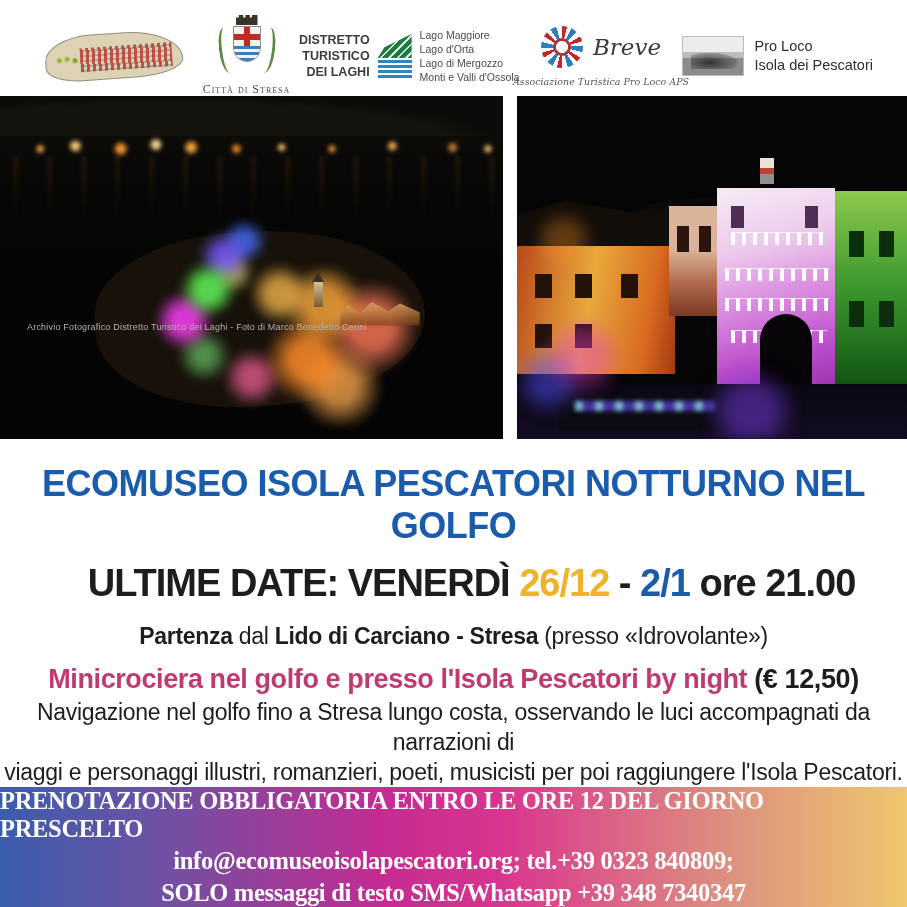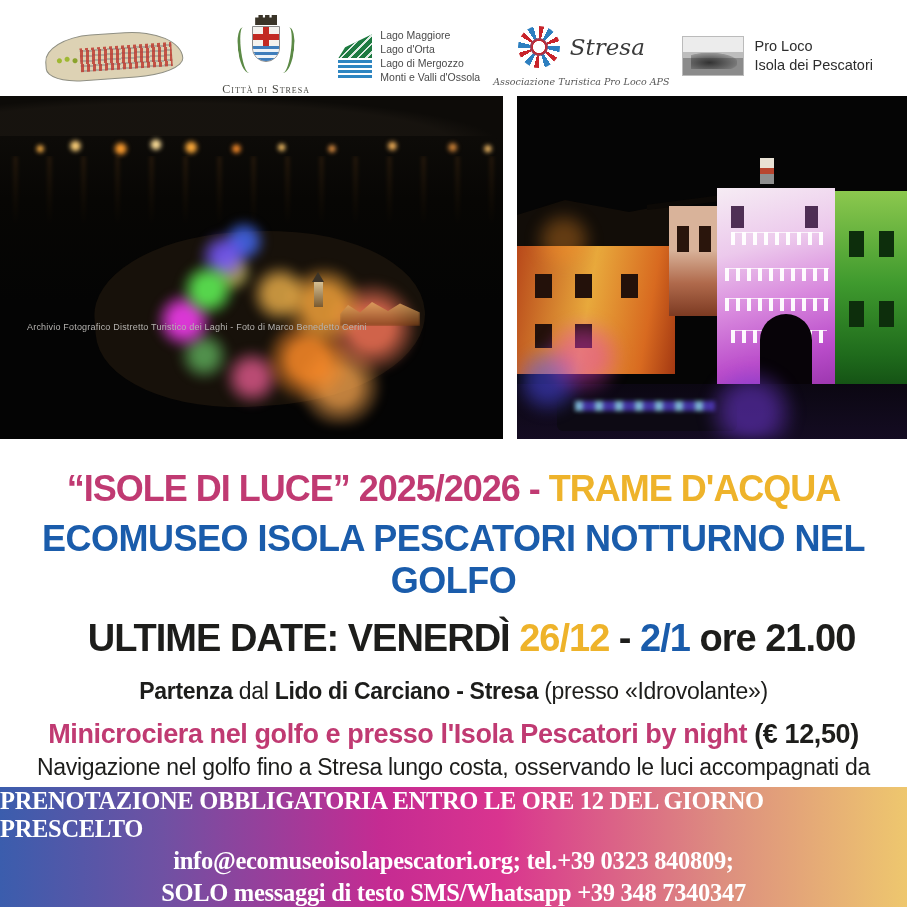--- a/index.html
+++ b/index.html
@@ -205,36 +205,41 @@
         <div class="coa-crown"></div>
         <div class="coa-shield">
           <div class="coa-cross"></div>
           <div class="coa-waves"></div>
         </div>
       </div>
       <div class="stresa-city-text">Città di Stresa</div>
     </div>
 
     <div class="logo distretto">
+      <div class="distretto-name">
+        <div>DISTRETTO</div>
+        <div>TURISTICO</div>
+        <div>DEI LAGHI</div>
+      </div>
       <div class="distretto-mark">
         <div class="distretto-mark-top"></div>
         <div class="distretto-mark-bot"></div>
       </div>
       <div class="distretto-areas">
         <div>Lago Maggiore</div>
         <div>Lago d'Orta</div>
         <div>Lago di Mergozzo</div>
         <div>Monti e Valli d'Ossola</div>
       </div>
     </div>
 
     <div class="logo stresa-assoc">
       <div class="assoc-top">
         <div class="pinwheel"></div>
-        <div class="assoc-name">Stresa</div>
+        <div class="assoc-name">Breve</div>
       </div>
       <div class="assoc-sub">Associazione Turistica Pro Loco APS</div>
     </div>
 
     <div class="logo pro-loco">
       <div class="proloco-thumb"></div>
       <div class="proloco-text">
         <div>Pro Loco</div>
         <div>Isola dei Pescatori</div>
       </div>
@@ -286,23 +291,20 @@
         <div class="win" style="left:14px;top:110px"></div>
         <div class="win" style="left:44px;top:110px"></div>
       </div>
       <div class="pr-ground"></div>
       <div class="pr-boat"></div>
       <div class="pr-glow"></div>
     </figure>
   </div>
 
   <main class="event-text">
-    <div class="line-title">
-      <span class="t-magenta">“ISOLE DI LUCE” 2025/2026</span><span class="t-magenta"> - </span><span class="t-gold">TRAME D'ACQUA</span>
-    </div>
     <div class="line-headline">ECOMUSEO ISOLA PESCATORI NOTTURNO NEL GOLFO</div>
     <div class="line-dates">
       <span class="t-black">ULTIME DATE: VENERDÌ </span><span class="t-gold">26/12</span><span class="t-black"> - </span><span class="t-blue">2/1</span><span class="t-black"> ore 21.00</span>
     </div>
     <div class="line-departure">
       <span class="b">Partenza</span><span> dal </span><span class="b">Lido di Carciano - Stresa</span><span> (presso «Idrovolante»)</span>
     </div>
     <div class="line-cruise">
       <span class="t-magenta b">Minicrociera nel golfo e presso l'Isola Pescatori by night</span><span class="t-black b"> (€ 12,50)</span>
     </div>

